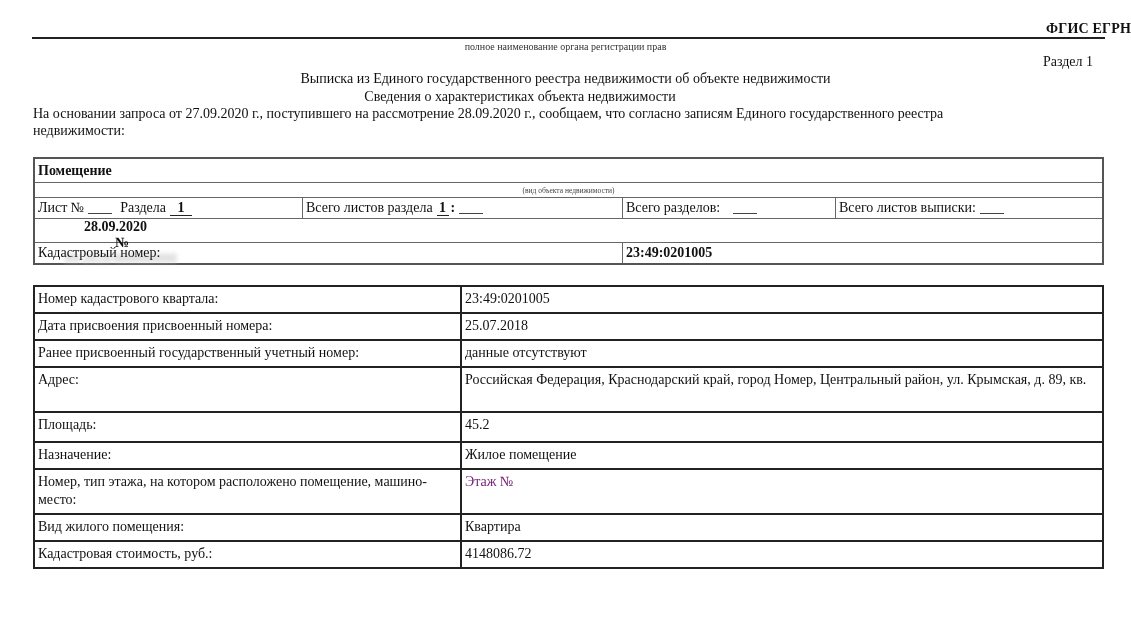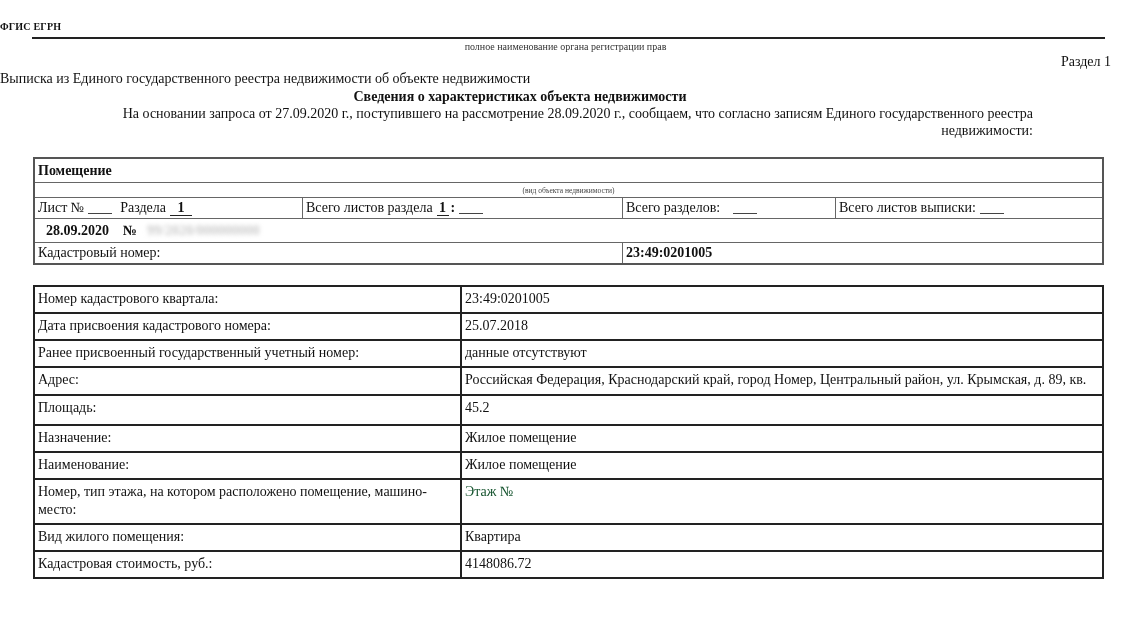--- a/index.html
+++ b/index.html
@@ -1,44 +1,44 @@
 <!DOCTYPE html>
 <html><head>
   <meta charset="utf-8">
   <style>
     * { box-sizing: border-box; margin: 0; padding: 0; }
     html, body { width: 1131px; height: 624px; background: #ffffff; overflow: hidden; }
     body { font-family: "Liberation Serif", "DejaVu Serif", serif; color: #111; position: relative; font-size: 14px; }
 
-    .org-title { position: absolute; left: 0; width: 1131px; top: 21px; text-align: left; font-weight: bold; font-size: 10px; letter-spacing: 0.2px; }
+    .org-title { position: absolute; left: 0; width: 1131px; top: 21px; text-align: right; font-weight: bold; font-size: 14px; letter-spacing: 0.2px; }
     .org-rule { position: absolute; left: 32px; width: 1073px; top: 37px; height: 2px; background: #222; }
     .org-caption { position: absolute; left: 0; width: 1131px; top: 41px; text-align: center; font-size: 10px; color: #333; }
-    .section-label { position: absolute; right: 20px; top: 54px; font-size: 14px; }
+    .section-label { position: absolute; right: 38px; top: 54px; font-size: 14px; }
 
-    .doc-title { position: absolute; left: 0; width: 1131px; top: 71px; font-size: 14px; }
-    .doc-subtitle { position: absolute; left: 0; width: 1040px; top: 89px; text-align: center; font-size: 14px; font-weight: bold; }
-    .intro { position: absolute; left: 33px; width: 1000px; top: 106px; font-size: 14px; line-height: 16.5px; text-align: right; }
+    .doc-title { position: absolute; left: 0; width: 1131px; top: 71px; text-align: center; font-size: 14px; }
+    .doc-subtitle { position: absolute; left: 0; width: 1040px; top: 89px; text-align: center; font-size: 14px; font-weight: normal; }
+    .intro { position: absolute; left: 33px; width: 1000px; top: 106px; font-size: 14px; line-height: 16.5px; }
 
     
     .hbox { position: absolute; left: 33px; top: 157px; width: 1071px; height: 108px; border: 2px solid #555; }
     .hrow { position: absolute; left: 0; right: 0; border-bottom: 1px solid #666; }
     .hrow.last { border-bottom: none; text-align: center; }
     .hcell { position: absolute; top: 0; bottom: 0; padding-left: 3px; display: flex; align-items: center; white-space: nowrap; }
     .vline { position: absolute; top: 0; bottom: 0; width: 1px; background: #666; }
     .u { display: inline-block; border-bottom: 1px solid #222; min-width: 22px; text-align: center; line-height: 14px; }
     .ublank { display: inline-block; border-bottom: 1px solid #444; width: 24px; height: 12px; margin-left: 4px; }
     .bold { font-weight: bold; }
     .obj-caption { font-size: 7.5px; color: #444; justify-content: center; width: 100%; padding-left: 0; }
     .redacted { display: inline-block; color: #ccc; filter: blur(2px); margin-left: 10px; }
 
     
     .dtable { position: absolute; left: 33px; top: 285px; width: 1071px; border-collapse: collapse; border: 2px solid #222; }
     .dtable td { border: 2px solid #222; font-size: 14px; padding: 3px 3px 4px 3px; vertical-align: top; line-height: 18px; }
     .dtable td.lbl { width: 427px; }
-    .floor-val { color: #14532d; }
+    .floor-val { color: #701a75; }
   </style>
 </head>
 <body>
 
 <div class="org-title">ФГИС ЕГРН</div>
 <div class="org-rule"></div>
 <div class="org-caption">полное наименование органа регистрации прав</div>
 <div class="section-label">Раздел 1</div>
 
 <div class="doc-title">Выписка из Единого государственного реестра недвижимости об объекте недвижимости</div>
@@ -75,62 +75,58 @@
       <span class="ublank"></span>
     </div>
     <div class="vline" style="left:800px;"></div>
     <div class="hcell" style="left:801px;">
       <span>Всего листов выписки:</span>
       <span class="ublank"></span>
     </div>
   </div>
 
   <div class="hrow" style="top:60px;height:24px;">
-    <div class="hcell bold" style="left:8px;">
+    <div class="hcell bold" style="left:16px;flex-direction:column;">
       <span>28.09.2020</span>
       <span style="margin-left:14px;">№</span>
       <span class="redacted">99/2020/000000000</span>
     </div>
   </div>
 
   <div class="hrow last" style="top:84px;height:20px;">
     <div class="hcell" style="left:0;">Кадастровый номер:</div>
     <div class="vline" style="left:587px;"></div>
     <div class="hcell bold" style="left:588px;">23:49:0201005</div>
   </div>
 </div>
 
 <table class="dtable">
   <tbody>
     <tr style="height:27px;">
       <td class="lbl">Номер кадастрового квартала:</td>
       <td>23:49:0201005</td>
     </tr>
     <tr style="height:27px;">
-      <td class="lbl">Дата присвоения кадастрового номера:</td>
+      <td class="lbl">Дата присвоения присвоенный номера:</td>
       <td>25.07.2018</td>
     </tr>
     <tr style="height:27px;">
       <td class="lbl">Ранее присвоенный государственный учетный номер:</td>
       <td>данные отсутствуют</td>
     </tr>
-    <tr style="height:28px;padding-left:36px;">
+    <tr style="height:45px;padding-left:36px;">
       <td class="lbl">Адрес:</td>
       <td>Российская Федерация, Краснодарский край, город Номер, Центральный район, ул. Крымская, д. 89, кв.</td>
     </tr>
     <tr style="height:30px;">
       <td class="lbl">Площадь:</td>
       <td>45.2</td>
     </tr>
     <tr style="height:27px;">
       <td class="lbl">Назначение:</td>
-      <td>Жилое помещение</td>
-    </tr>
-    <tr style="height:27px;">
-      <td class="lbl">Наименование:</td>
       <td>Жилое помещение</td>
     </tr>
     <tr style="height:45px;">
       <td class="lbl">Номер, тип этажа, на котором расположено помещение, машино-место:</td>
       <td class="floor-val">Этаж №</td>
     </tr>
     <tr style="height:27px;">
       <td class="lbl">Вид жилого помещения:</td>
       <td>Квартира</td>
     </tr>

